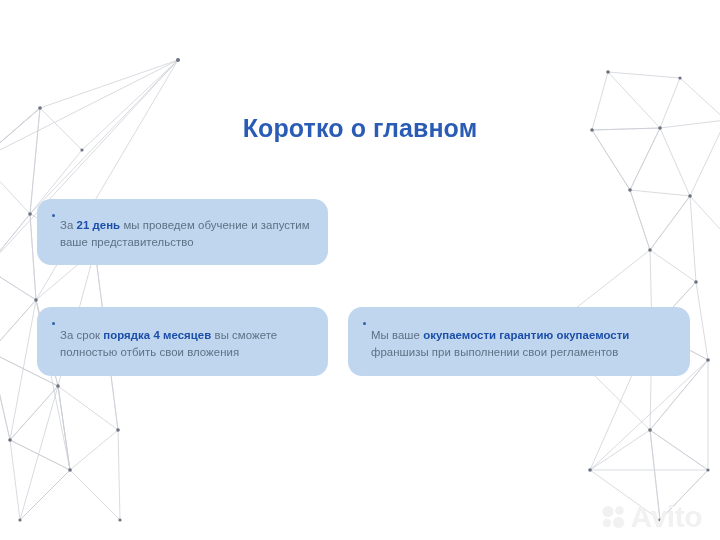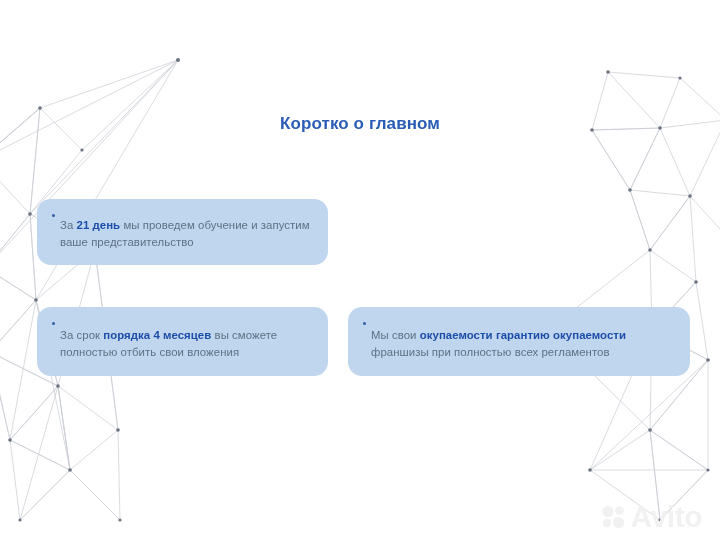--- a/index.html
+++ b/index.html
@@ -29,21 +29,21 @@
   .net-left  { left: 0;  width: 190px; }
   .net-right { right: 0; width: 190px; }
 
   
   .title {
     position: absolute;
     left: 0;
     right: 0;
     top: 114px;
     text-align: center;
-    font-size: 17px;
+    font-size: 25px;
     font-weight: bold;
     letter-spacing: .1px;
     color: #2a5cb6;
     line-height: 1.15;
   }
 
   
   .cards {
     position: absolute;
     left: 37px;
@@ -223,21 +223,21 @@
       <span class="bullet">
           <i></i>
         </span>
       <span class="card-text"><span>За срок </span><b>порядка 4 месяцев</b><span> вы сможете полностью отбить свои вложения</span></span>
     </div>
 
     <div class="card r2 c2">
       <span class="bullet">
           <i></i>
         </span>
-      <span class="card-text"><span>Мы свои </span><b>окупаемости гарантию окупаемости</b><span> франшизы при полностью всех регламентов</span></span>
+      <span class="card-text"><span>Мы ваше </span><b>окупаемости гарантию окупаемости</b><span> франшизы при выполнении свои регламентов</span></span>
     </div>
 
   </div>
 
   <div class="watermark">
     <svg class="wm-mark" width="26" height="24" viewBox="0 0 26 24" aria-hidden="true">
       <circle cx="7" cy="6.5" r="5.6" fill="#f1f1f1"></circle>
       <circle cx="18.5" cy="5.5" r="4.3" fill="#f1f1f1"></circle>
       <circle cx="6" cy="18" r="4.3" fill="#f1f1f1"></circle>
       <circle cx="17.5" cy="17.5" r="5.6" fill="#f1f1f1"></circle>

